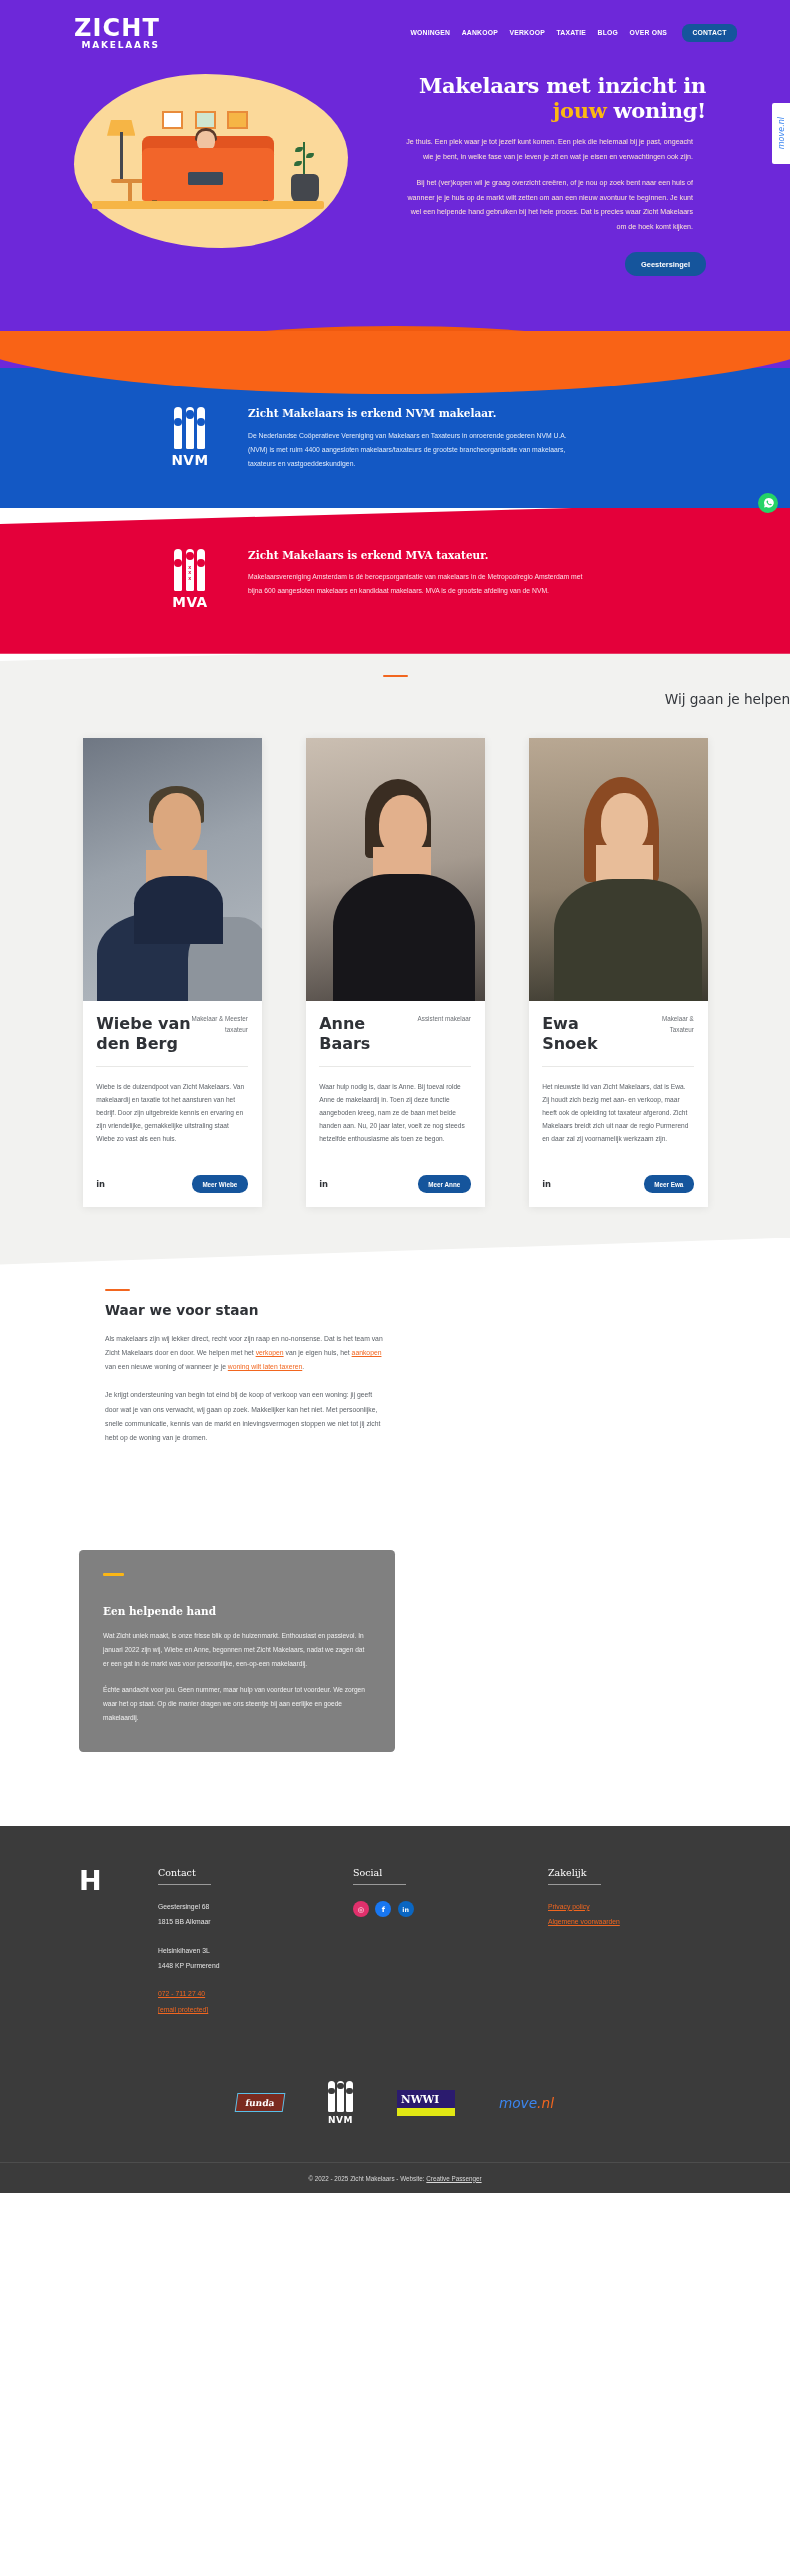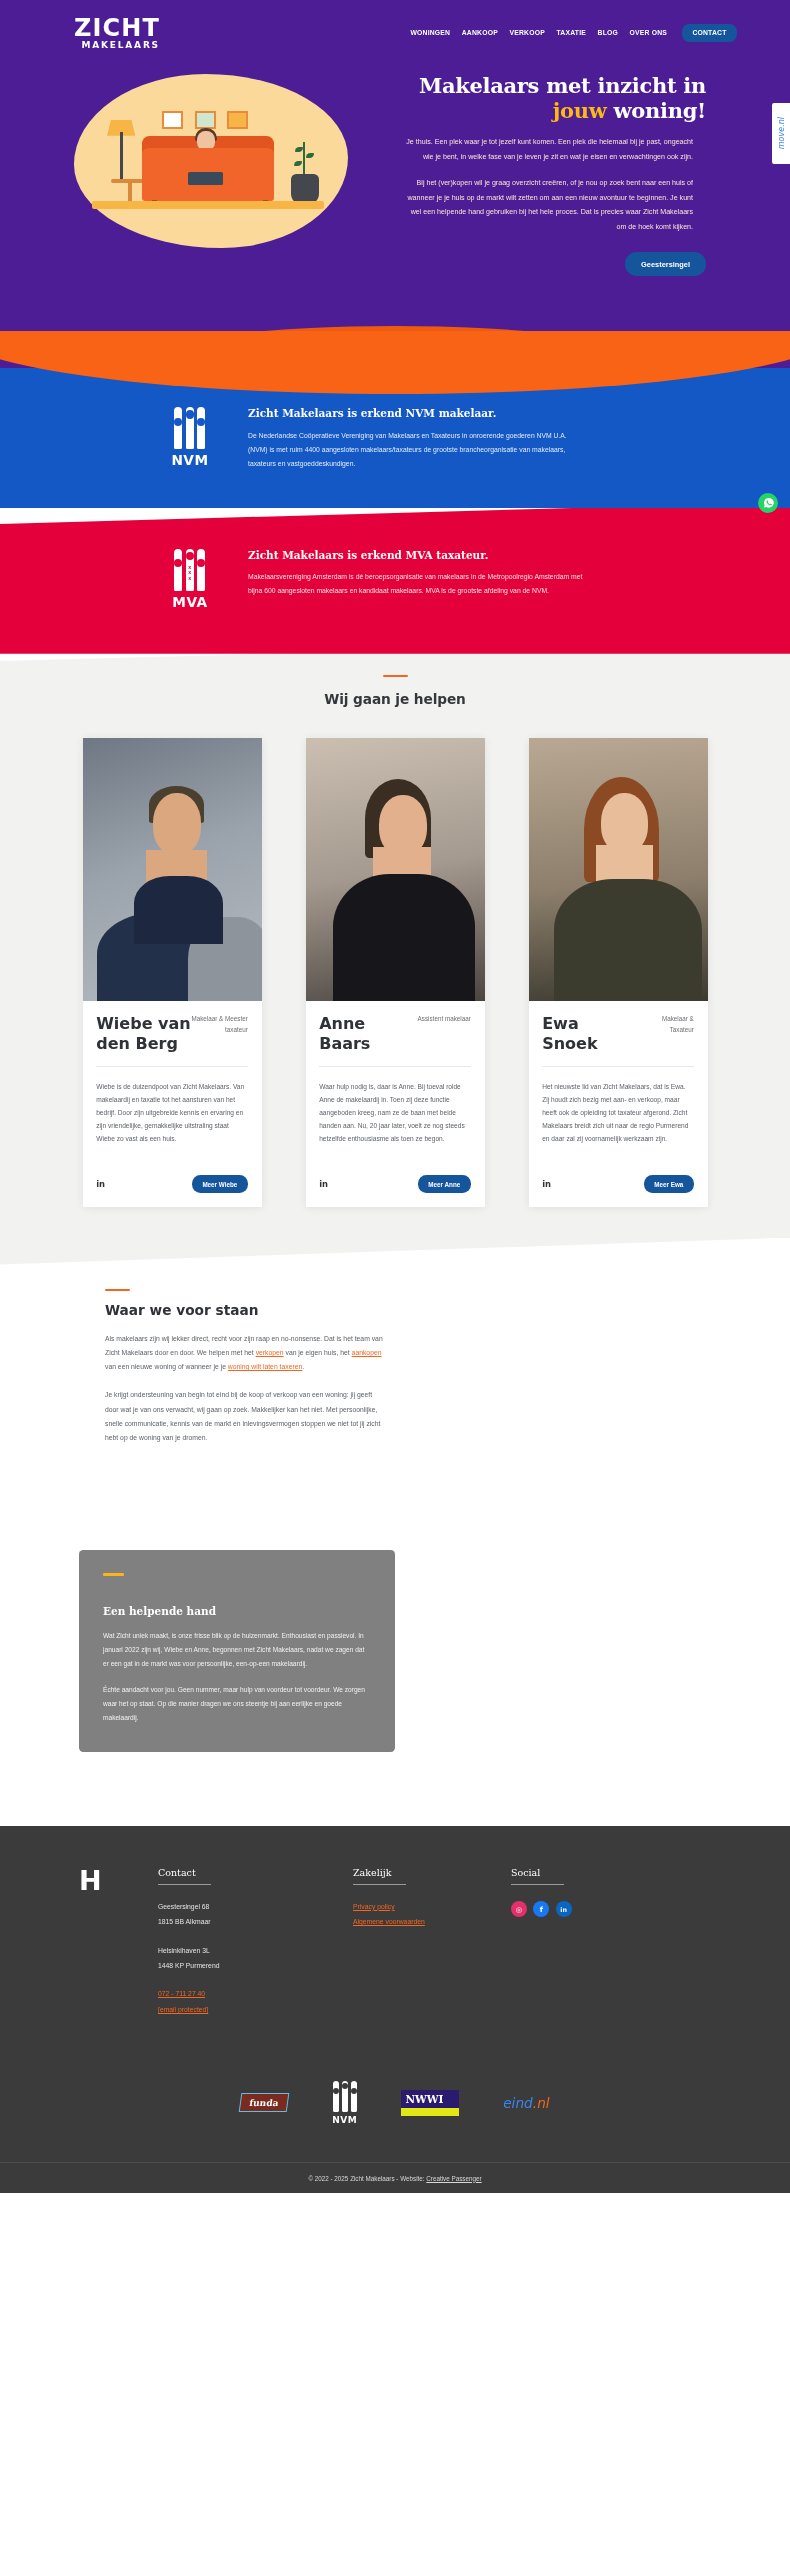--- a/index.html
+++ b/index.html
@@ -9,21 +9,21 @@
     font-family: "Liberation Sans", sans-serif;
     background: #ffffff;
     color: #333;
     overflow-x: hidden;
   }
   .page { position: relative; width: 790px; }
 
   
   .hero {
     position: relative;
-    background: #4c1d95;
+    background: #6d28d9;
     height: 400px;
     overflow: hidden;
   }
   .hero-curve {
     position: absolute;
     left: -8%;
     bottom: -47px;
     width: 116%;
     height: 121px;
     background: #f05a0f;
@@ -217,21 +217,21 @@
   .team {
     background: #f2f2f0;
     position: relative;
     padding: 35px 0 63px 0;
     clip-path: polygon(0 21px, 100% 0, 100% 100%, 0 100%);
     margin-top: -13.7px;
   }
   .rule { width:25px; height:2.1px; background:#f2661f; border-radius:1.1px; }
   .rule.center { margin: 0 auto 13.7px auto; }
   .team h2 {
-    text-align:center; font-size:13.7px; color:#34373c; font-weight:bold;
+    text-align:right; font-size:13.7px; color:#34373c; font-weight:normal;
     font-family:"DejaVu Sans", sans-serif; letter-spacing:-0.1px;
   }
   .cards { display:flex; justify-content:center; gap:44px; margin-top:31px; }
   .card {
     width: 179px; background:#fff;
     box-shadow: 0 1.1px 8.4px rgba(0,0,0,.08);
   }
   .card-photo { height: 263px; position:relative; overflow:hidden; }
   .card-body { padding: 13.7px 13.7px 0 13.7px; }
   .card-head { display:flex; justify-content:space-between; align-items:flex-start;
@@ -576,34 +576,34 @@
           <div>1815 BB Alkmaar</div>
           <span class="gap"></span>
           <div>Helsinkihaven 3L</div>
           <div>1448 KP Purmerend</div>
           <span class="gap"></span>
           <a href="#" class="f-link">072 - 711 27 40</a>
           <a href="#" class="f-link">[email protected]</a>
         </div>
       </div>
 
-      <div class="f-col z">
-        <h4>Zakelijk</h4>
-        <div class="f-zlinks">
-          <a href="#" class="f-link">Privacy policy</a>
-          <a href="#" class="f-link">Algemene voorwaarden</a>
-        </div>
-      </div>
-
       <div class="f-col">
         <h4>Social</h4>
         <div class="socials">
           <span class="soc" style="background:#e1306c">◎</span>
           <span class="soc" style="background:#1877f2">f</span>
           <span class="soc" style="background:#0a66c2;font-size:6.3px">in</span>
+        </div>
+      </div>
+
+      <div class="f-col z">
+        <h4>Zakelijk</h4>
+        <div class="f-zlinks">
+          <a href="#" class="f-link">Privacy policy</a>
+          <a href="#" class="f-link">Algemene voorwaarden</a>
         </div>
       </div>
     </div>
 
     <div class="partners">
       <div class="p-funda">funda</div>
 
       <div class="p-nvm">
         <div class="nvm-mark">
           <div class="nvm-bar nvm-b1"></div>
@@ -614,21 +614,21 @@
           <div class="nvm-dot" style="left:18px;top:7.4px;"></div>
         </div>
         <div class="nvm-mark-label">NVM</div>
       </div>
 
       <div class="p-nwwi">
         <div class="p-nwwi-top">NWWI</div>
         <div class="p-nwwi-bot"></div>
       </div>
 
-      <div class="p-move"><span>eind</span><i>.nl</i></div>
+      <div class="p-move"><span>move</span><i>.nl</i></div>
     </div>
 
     <div class="f-bottom">
       <span>© 2022 - 2025 Zicht Makelaars - Website: </span><a href="#">Creative Passenger</a>
     </div>
   </footer>
 
 </div>
 
 

